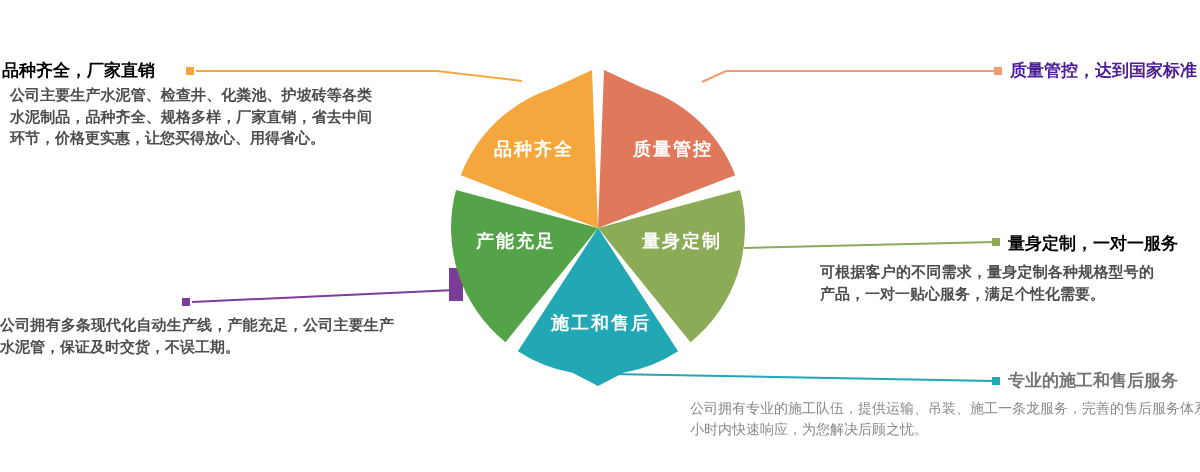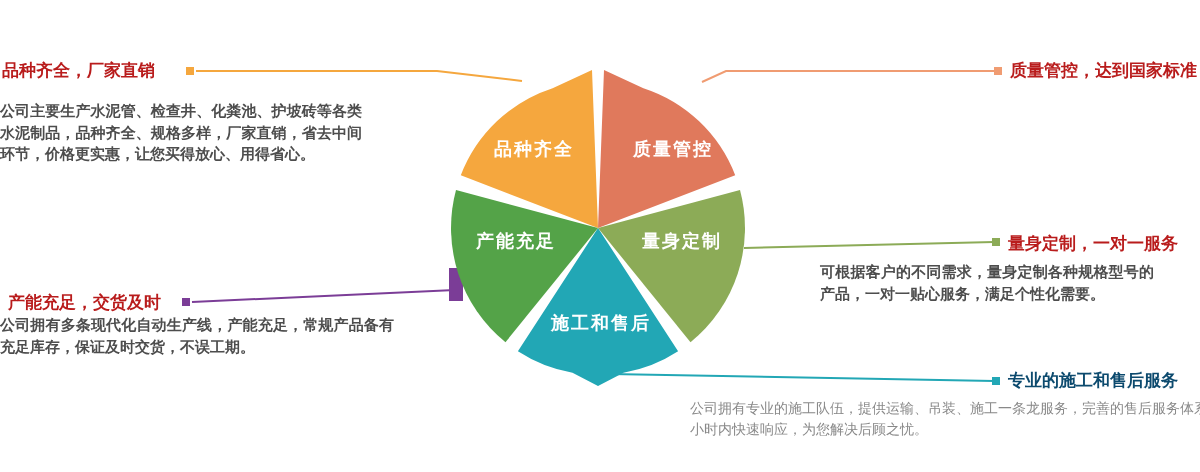--- a/index.html
+++ b/index.html
@@ -7,23 +7,23 @@
     position:relative;
     width:1200px;height:472px;
     background:#ffffff;
     overflow:hidden;
     font-family:"Liberation Sans","DejaVu Sans",sans-serif;
   }
   .abs{position:absolute;}
   .callout-title{
     font-size:17px;font-weight:bold;white-space:nowrap;line-height:18px;
   }
-  .title-green{color:#b91c1c;}
-  .title-blue{color:#b91c1c;}
-  .title-teal{color:#0c4a6e;}
+  .title-green{color:#000000;}
+  .title-blue{color:#4c1d95;}
+  .title-teal{color:#737373;}
   .callout-body{
     font-size:15px;line-height:21.5px;color:#4d4d4d;
     text-align:justify;font-weight:bold;
   }
   .footer-note{
     font-size:14px;line-height:21px;color:#898989;white-space:nowrap;
   }
   .petal-label{
     fill:#ffffff;font-size:18px;font-weight:bold;letter-spacing:2px;
     font-family:"Liberation Sans","DejaVu Sans",sans-serif;
@@ -61,28 +61,27 @@
     <path d="M 598 228 L 505.5 342.2 A 147 147 0 0 1 456.0 190.0 Z" fill="#54a348"></path>
 
     <text class="petal-label" x="534" y="155" text-anchor="middle">品种齐全</text>
     <text class="petal-label" x="673" y="155" text-anchor="middle">质量管控</text>
     <text class="petal-label" x="682" y="247" text-anchor="middle">量身定制</text>
     <text class="petal-label" x="601" y="329" text-anchor="middle">施工和售后</text>
     <text class="petal-label" x="516" y="247" text-anchor="middle">产能充足</text>
   </svg>
 
   <div class="abs callout-title title-green" style="left:2px;top:62px;">品种齐全，厂家直销</div>
-  <div class="abs callout-body" style="left:0;top:84px;width:362px;margin-top:16px;">公司主要生产水泥管、检查井、化粪池、护坡砖等各类水泥制品，品种齐全、规格多样，厂家直销，省去中间环节，价格更实惠，让您买得放心、用得省心。</div>
+  <div class="abs callout-body" style="left:10px;top:84px;width:362px;">公司主要生产水泥管、检查井、化粪池、护坡砖等各类水泥制品，品种齐全、规格多样，厂家直销，省去中间环节，价格更实惠，让您买得放心、用得省心。</div>
 
   <div class="abs callout-title title-blue" style="left:1010px;top:62px;">质量管控，达到国家标准</div>
 
   <div class="abs callout-body" style="left:820px;top:261px;width:334px;">可根据客户的不同需求，量身定制各种规格型号的产品，一对一贴心服务，满足个性化需要。</div>
   <div class="abs callout-title title-green" style="left:1008px;top:235px;">量身定制，一对一服务</div>
 
-  <div class="abs callout-title title-blue" style="left:8px;top:294px;">产能充足，交货及时</div>
-  <div class="abs callout-body" style="left:0;top:314px;width:394px;">公司拥有多条现代化自动生产线，产能充足，常规产品备有充足库存，保证及时交货，不误工期。</div>
+  <div class="abs callout-body" style="left:0;top:314px;width:394px;">公司拥有多条现代化自动生产线，产能充足，公司主要生产水泥管，保证及时交货，不误工期。</div>
 
   <div class="abs callout-title title-teal" style="left:1008px;top:372px;">专业的施工和售后服务</div>
 
   <div class="abs footer-note" style="left:690px;top:398px;">公司拥有专业的施工队伍，提供运输、吊装、施工一条龙服务，完善的售后服务体系，24</div>
   <div class="abs footer-note" style="left:690px;top:419px;">小时内快速响应，为您解决后顾之忧。</div>
 
 </div>
 
 </body></html>

